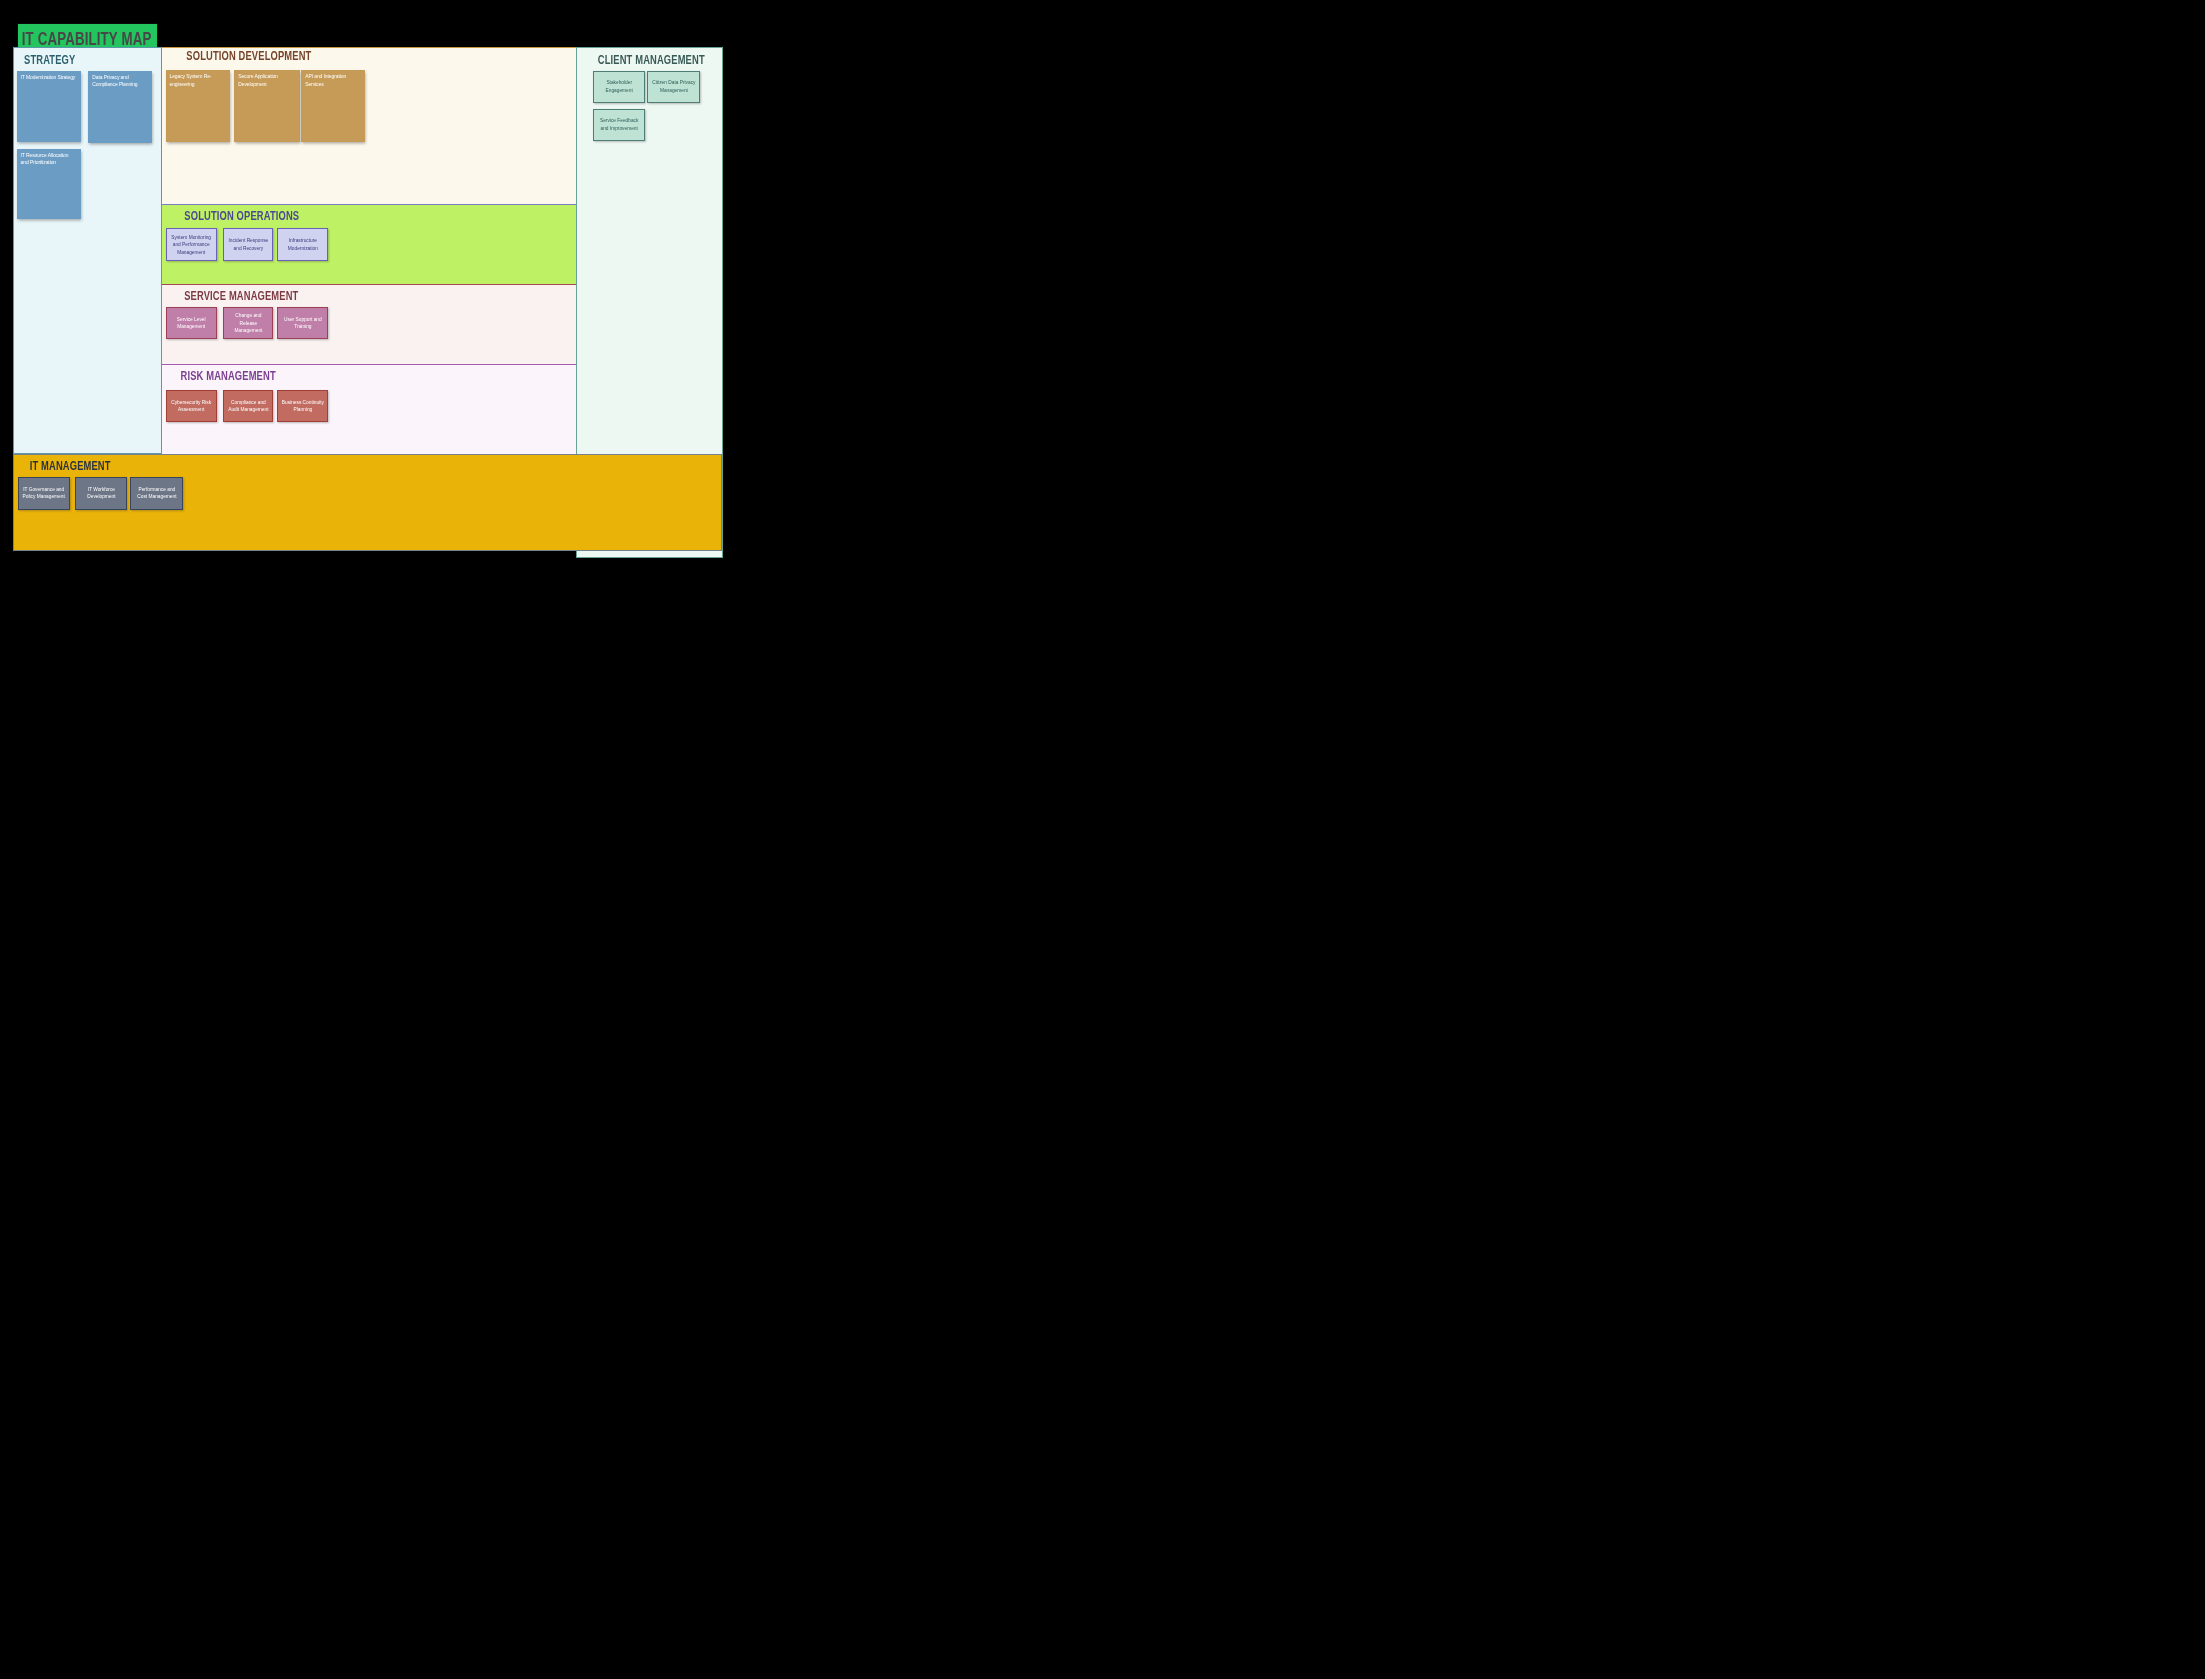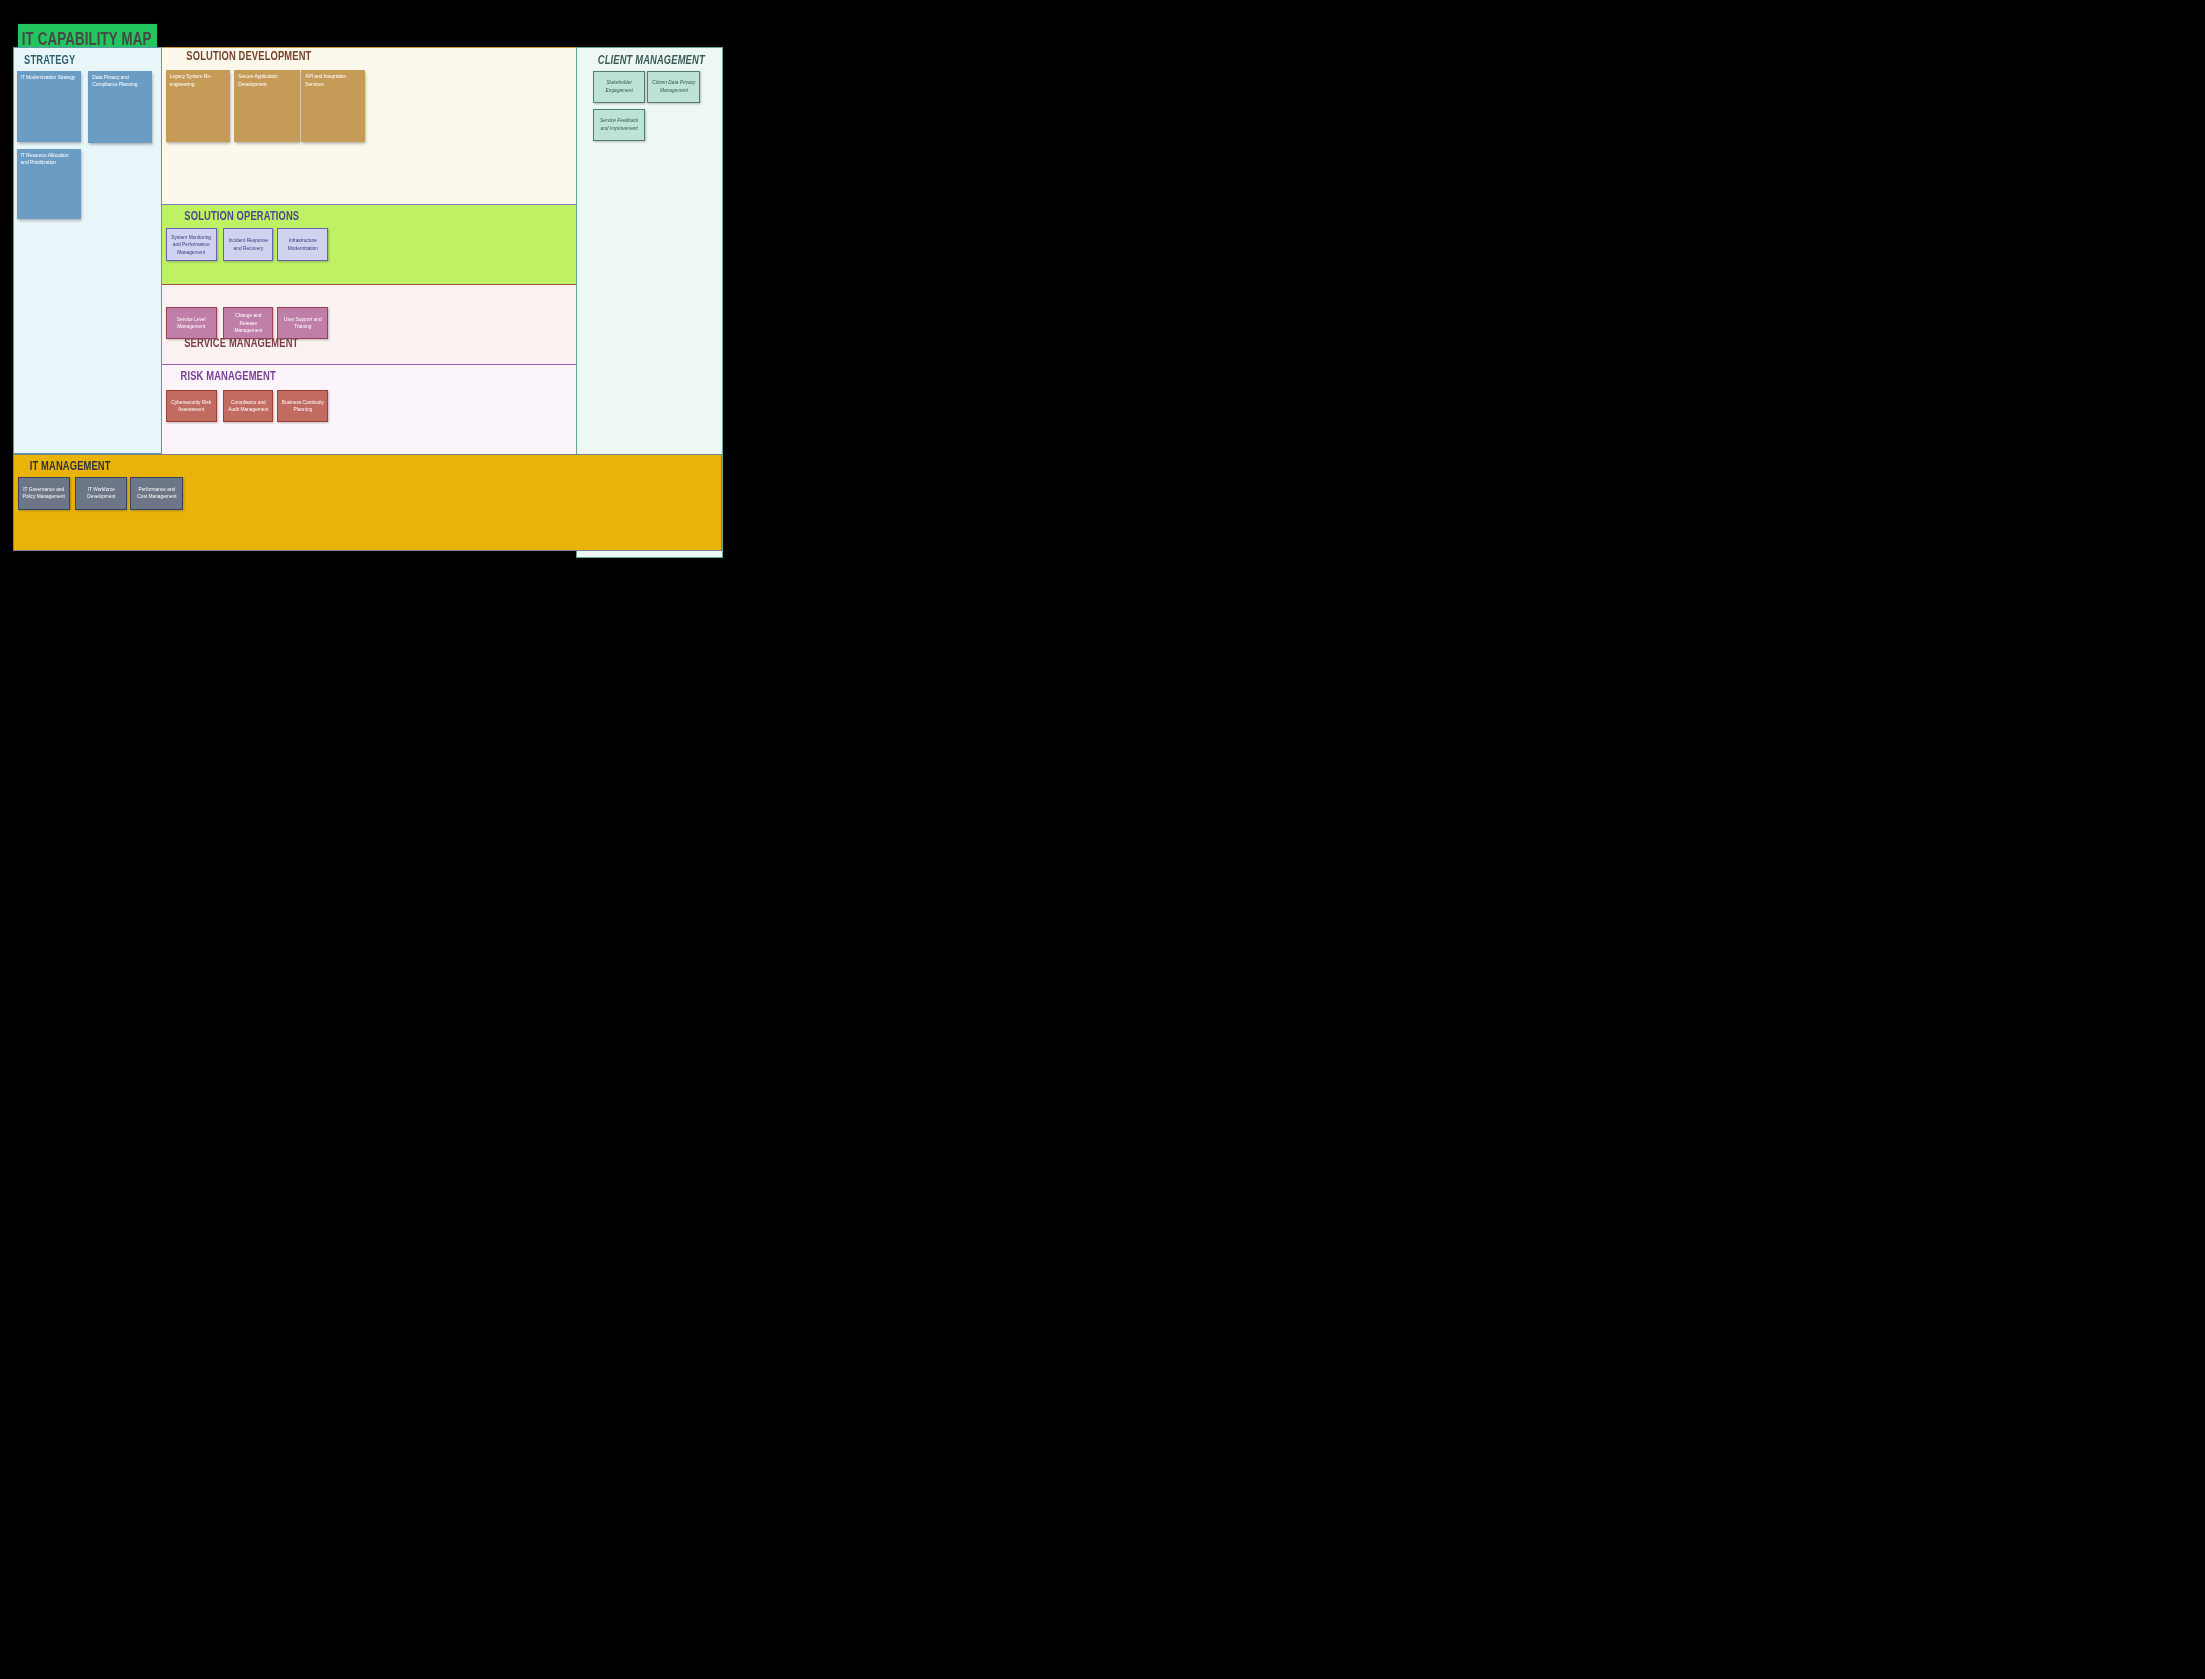--- a/index.html
+++ b/index.html
@@ -18,24 +18,24 @@
   .cond{display:inline-block;transform:scaleX(0.72);transform-origin:50% 50%;white-space:nowrap;}
   .hdr{font-size:13px;letter-spacing:0.2px;}
 
   #sec-strategy{left:0;top:0;width:149px;height:407px;background:#e9f6f9;border:1.4px solid #5c9aab;}
   #sec-strategy h2{color:#2d606e;padding-top:3.8px;}
   #sec-soldev{left:149px;top:0;width:414px;height:157px;background:#fdf8ec;border-top:1.4px solid #c9973f;}
   #sec-soldev h2{color:#75432b;padding-top:0;}
   #sec-solops{left:149px;top:157px;width:414px;height:81px;background:#bef264;border-top:1.4px solid #7d79c5;}
   #sec-solops h2{color:#4b4791;padding-top:2.9px;}
   #sec-service{left:149px;top:237px;width:414px;height:80px;background:#faf1f1;border-top:1.4px solid #a34a50;}
-  #sec-service h2{color:#7d3b44;padding-top:2.9px;margin-top:47px;}
+  #sec-service h2{color:#7d3b44;padding-top:2.9px;}
   #sec-risk{left:149px;top:317px;width:414px;height:90px;background:#fbf4fb;border-top:1.4px solid #a55ab3;}
   #sec-risk h2{color:#7b3f91;padding-top:2.9px;}
-  #sec-client{left:563px;top:0;width:147px;height:511px;background:#eef8f3;border:1.4px solid #67a294;font-style:italic;}
+  #sec-client{left:563px;top:0;width:147px;height:511px;background:#eef8f3;border:1.4px solid #67a294;}
   #sec-client h2{color:#395a55;padding-top:3.8px;}
   #sec-it{left:0;top:407px;width:709px;height:97px;background:#eab308;border:1.4px solid #76808e;}
   #sec-it h2{color:#2a333f;padding-top:2.9px;}
 
   .card{position:absolute;box-sizing:border-box;}
   .card.tl{color:#ffffff;font-size:5px;line-height:1.5;letter-spacing:-0.1px;padding:2.9px 3.8px;text-align:left;
     box-shadow:1.4px 1.9px 2.9px rgba(60,60,60,0.45);}
   .card.ctr{display:flex;align-items:center;justify-content:center;text-align:center;
     font-size:4.8px;line-height:1.55;padding:1px 2.4px;box-shadow:1px 1.4px 1.9px rgba(60,60,60,0.32);}
 

